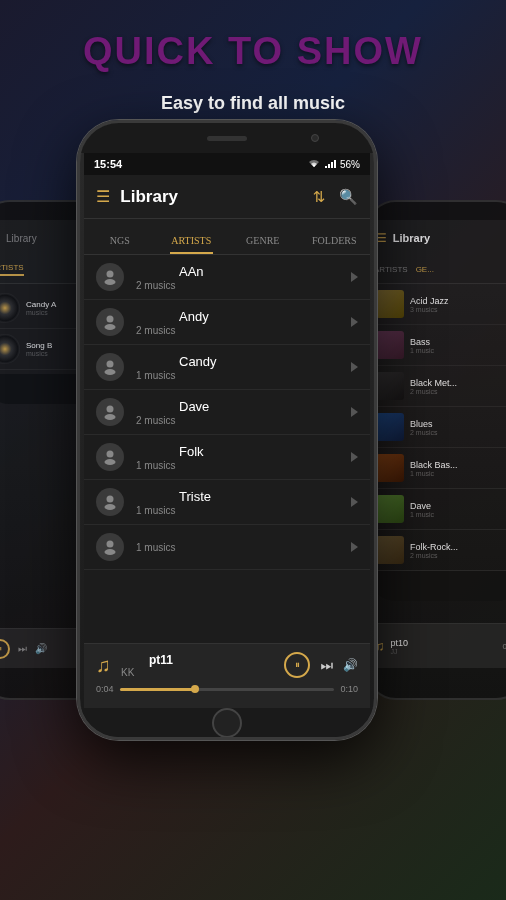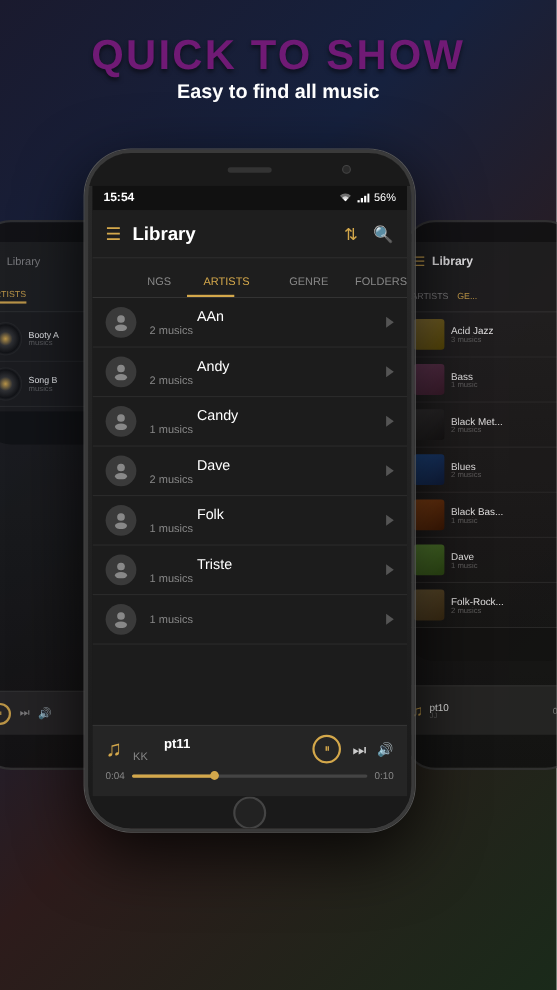--- a/index.html
+++ b/index.html
@@ -21,27 +21,27 @@
       font-size: 38px;
       font-weight: 900;
       color: #701a75;
       letter-spacing: 2px;
       text-shadow: 0 2px 4px rgba(0,0,0,0.5);
     }
     .sub-title {
       font-size: 18px;
       font-weight: 600;
       color: #ffffff;
-      margin-top: 0;
+      margin-top: 20px;
     }
 
     
     .phone-wrapper {
       position: absolute;
-      top: 136px;
+      top: 120px;
       left: 50%;
       transform: translateX(-50%);
       width: 352px;
       height: 640px;
       z-index: 10;
     }
 
     .phone-outer {
       width: 300px;
       height: 620px;
@@ -124,25 +124,26 @@
     
     .tabs {
       height: 36px;
       background: #1e1e1e;
       display: flex;
       align-items: flex-end;
       border-bottom: 1px solid #333;
     }
     .tab {
       flex: 1;
-      text-align: right;
+      text-align: center;
       font-size: 10px;
       color: #888;
       padding-bottom: 8px;
       position: relative;
+      font-family: Liberation Serif, serif;
     }
     .tab.active {
       color: #d4a84b;
     }
     .tab.active::after {
       content: '';
       position: absolute;
       bottom: 0;
       left: 20%;
       width: 60%;
@@ -466,21 +467,21 @@
     <span class="mini-bar-icon">≋</span>
     <span class="mini-bar-title">Library</span>
   </div>
   <div class="mini-tabs">
     <span class="mini-tab-active">ARTISTS</span>
   </div>
   <div class="mini-content">
     <div class="mini-item">
       <div class="mini-vinyl"></div>
       <div>
-        <div class="mini-song-name">Booty A</div>
+        <div class="mini-song-name">Candy A</div>
         <div class="mini-song-sub">musics</div>
       </div>
     </div>
     <div class="mini-item">
       <div class="mini-vinyl"></div>
       <div>
         <div class="mini-song-name">Song B</div>
         <div class="mini-song-sub">musics</div>
       </div>
     </div>

